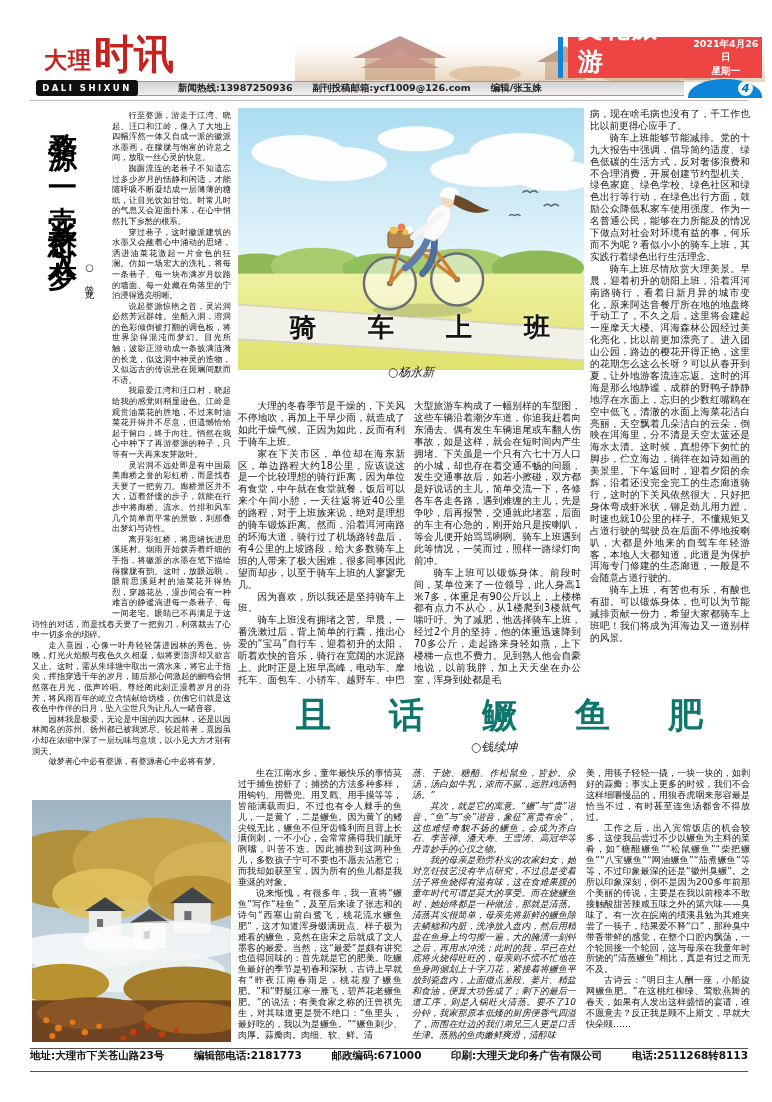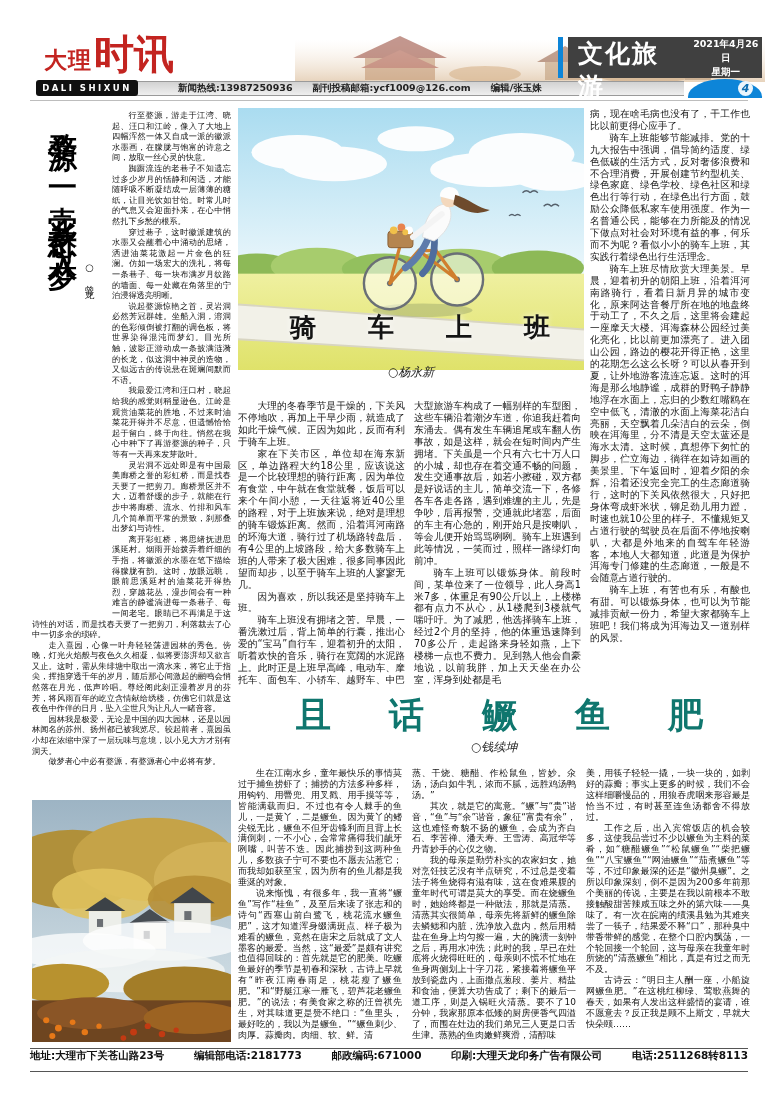--- a/index.html
+++ b/index.html
@@ -9,22 +9,22 @@
   .banner-photo{position:absolute;left:295px;top:34px;width:470px;height:48px;z-index:0;}
   .masthead{position:absolute;left:44px;top:36px;display:flex;align-items:flex-end;z-index:2;}
   .masthead .cn-small{font-size:23px;font-weight:800;color:#c32420;letter-spacing:1px;line-height:1;}
   .masthead .cn-big{font-family:"DejaVu Serif",serif;font-size:40px;font-weight:800;color:#c32420;line-height:.9;margin-left:2px;}
   .en-pill{position:absolute;left:36px;top:80px;width:102px;height:16px;background:#101010;color:#fff;
            border-radius:3px;font-size:8.5px;font-weight:700;letter-spacing:2.5px;display:flex;align-items:center;justify-content:center;z-index:3;}
   .info-bar{position:absolute;left:132px;top:81px;width:552px;height:15px;z-index:2;
             background:linear-gradient(#d2d2d2,#efefef);border-top:1px solid #9a9a9a;border-bottom:1px solid #9a9a9a;
             display:flex;align-items:center;gap:20px;padding-left:46px;box-sizing:border-box;
             font-size:9.5px;font-weight:700;color:#222;}
-  .section-box{position:absolute;left:568px;top:37px;width:194px;height:41px;background:#404040;z-index:2;
-               display:flex;align-items:flex-start;color:#fff;}
+  .section-box{position:absolute;left:568px;top:37px;width:194px;height:41px;background:#ef4444;z-index:2;
+               display:flex;align-items:flex-end;color:#fff;}
   .section-box .bar{width:5px;height:41px;background:#0d85d8;position:absolute;left:-10px;top:0;}
   .section-name{font-size:25px;font-weight:800;letter-spacing:2px;padding:0 7px 0 10px;
                 font-family:"DejaVu Serif",serif;}
   .date-stack{font-size:9.5px;font-weight:700;line-height:1.45;text-align:center;}
   .page-swoosh{position:absolute;left:688px;top:79px;width:74px;height:19px;background:#0d85d8;z-index:2;
                border-radius:40px 40px 0 0 / 19px 19px 0 0;}
   .page-circle{position:absolute;right:9px;top:2px;width:15px;height:15px;border-radius:50%;
                background:#eaf5fd;color:#0b6cb0;font-size:11px;font-weight:800;font-style:italic;
                display:flex;align-items:center;justify-content:center;}
   .header-rule{position:absolute;left:30px;right:24px;top:100px;border-top:1px solid #bdbdbd;z-index:1;}
@@ -51,21 +51,21 @@
   .t2col2{position:absolute;left:176px;top:292px;width:167px;height:286px;overflow:hidden;}
   .t2col3{position:absolute;left:352px;top:0;width:160px;height:578px;overflow:hidden;}
   
   .art3{position:absolute;left:238px;top:692px;width:512px;height:352px;}
   .t3-title{position:absolute;left:0;top:0;width:100%;text-align:center;font-family:"DejaVu Serif",serif;
             font-size:35px;font-weight:800;color:#0f766e;letter-spacing:58px;text-indent:58px;white-space:nowrap;}
   .t3-author{position:absolute;left:0;top:47px;width:100%;text-align:center;font-style:italic;
              font-family:"DejaVu Serif",serif;font-size:12px;color:#222;}
   .art3 .col{position:absolute;top:76px;width:164px;height:272px;overflow:hidden;}
   .art3 .col p{font-size:9px;line-height:10.9px;}
-  .c1{left:0;} .c2{left:174px;} .c3{left:348px;}
+  .c1{left:0;} .c2{left:174px;font-style:italic;} .c3{left:348px;}
   
   .footer{position:absolute;left:30px;right:24px;top:1048px;height:22px;
           border-top:1px solid #555;border-bottom:1px solid #555;
           display:flex;justify-content:space-between;
           font-size:10.5px;font-weight:700;color:#111;}
 </style>
 </head>
 <body>
 
 <div class="page">

